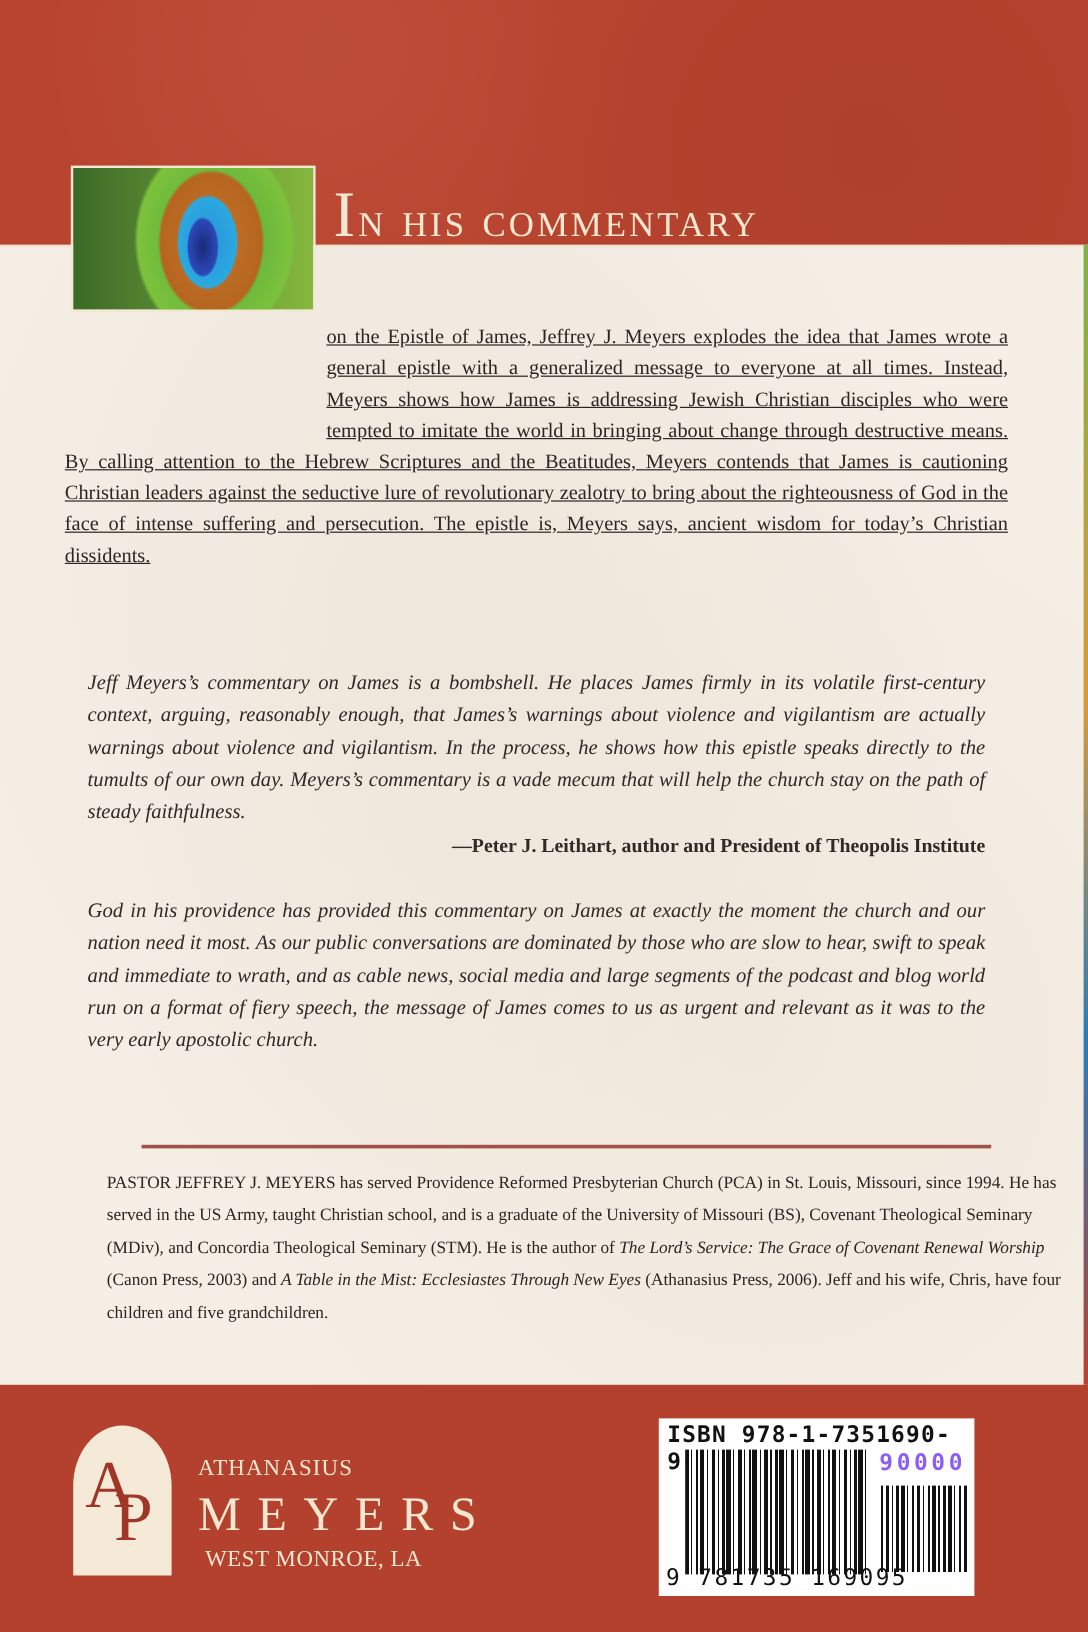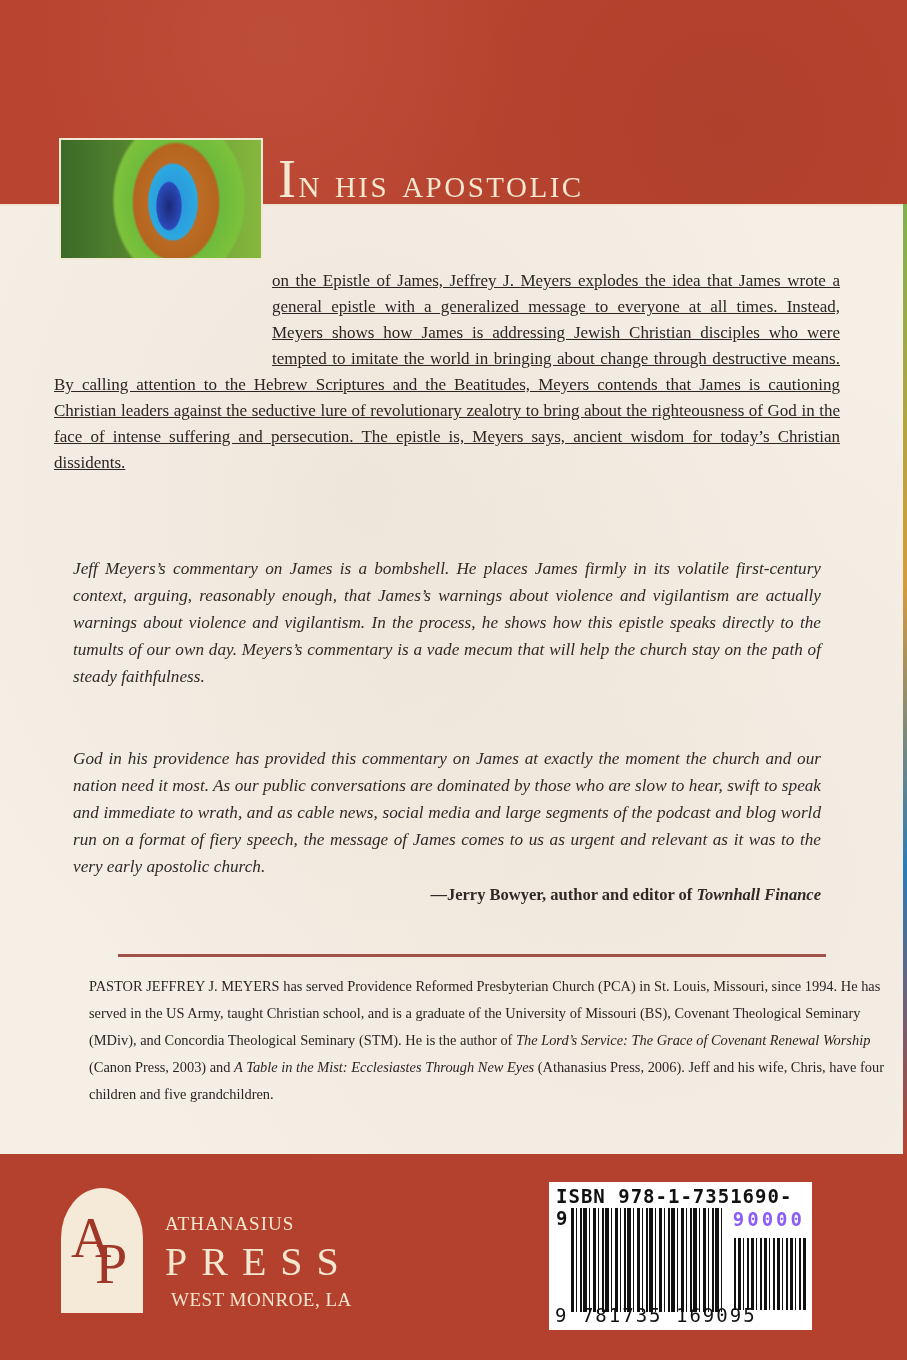--- a/index.html
+++ b/index.html
@@ -120,51 +120,51 @@
 <body>
 
 <div class="red-top"></div>
 <div class="paper"></div>
 <div class="paper-edge-right"></div>
 <div class="red-bottom"></div>
 
 <div class="feather" title="peacock feather"></div>
 
 <div class="headline">
-  <span class="cap">I</span><span>n his apostolic</span>
+  <span class="cap">I</span><span>n his commentary</span>
 </div>
 
 <div class="intro">
   <div class="float-spacer"></div>
   <span>on the Epistle of James, Jeffrey J. Meyers explodes the idea that James wrote a general epistle with a generalized message to everyone at all times. Instead, Meyers shows how James is addressing Jewish Christian disciples who were tempted to imitate the world in bringing about change through destructive means. By calling attention to the Hebrew Scriptures and the Beatitudes, Meyers contends that James is cautioning Christian leaders against the seductive lure of revolutionary zealotry to bring about the righteousness of God in the face of intense suffering and persecution. The epistle is, Meyers says, ancient wisdom for today’s Christian dissidents.</span>
 </div>
 
 <div class="quote quote1">
   <div>Jeff Meyers’s commentary on James is a bombshell. He places James firmly in its volatile first-century context, arguing, reasonably enough, that James’s warnings about violence and vigilantism are actually warnings about violence and vigilantism. In the process, he shows how this epistle speaks directly to the tumults of our own day. Meyers’s commentary is a vade mecum that will help the church stay on the path of steady faithfulness.</div>
+  <div class="attrib">
+    <span>—Peter J. Leithart, author and President of Theopolis Institute</span>
+  </div>
 </div>
 
 <div class="quote quote2">
   <div>God in his providence has provided this commentary on James at exactly the moment the church and our nation need it most. As our public conversations are dominated by those who are slow to hear, swift to speak and immediate to wrath, and as cable news, social media and large segments of the podcast and blog world run on a format of fiery speech, the message of James comes to us as urgent and relevant as it was to the very early apostolic church.</div>
-  <div class="attrib">
-    <span>—Jerry Bowyer, author and editor of </span><i>Townhall Finance</i>
-  </div>
 </div>
 
 <div class="divider"></div>
 
 <div class="bio">
   <span>PASTOR JEFFREY J. MEYERS has served Providence Reformed Presbyterian Church (PCA) in St. Louis, Missouri, since 1994. He has served in the US Army, taught Christian school, and is a graduate of the University of Missouri (BS), Covenant Theological Seminary (MDiv), and Concordia Theological Seminary (STM). He is the author of </span><i>The Lord’s Service: The Grace of Covenant Renewal Worship</i><span> (Canon Press, 2003) and </span><i>A Table in the Mist: Ecclesiastes Through New Eyes</i><span> (Athanasius Press, 2006). Jeff and his wife, Chris, have four children and five grandchildren.</span>
 </div>
 
 <div class="logo-arch">
   <span class="a">A</span>
   <span class="p">P</span>
 </div>
 <div class="pub-name">ATHANASIUS</div>
-<div class="pub-press">PRESS</div>
+<div class="pub-press">MEYERS</div>
 <div class="pub-loc">WEST MONROE, LA</div>
 
 <div class="barcode">
   <div class="isbn-text">ISBN 978-1-7351690-9-5</div>
   <div class="bars-main"></div>
   <div class="price-text">90000</div>
   <div class="bars-addon"></div>
   <div class="ean-text">9 781735 169095</div>
 </div>
 

